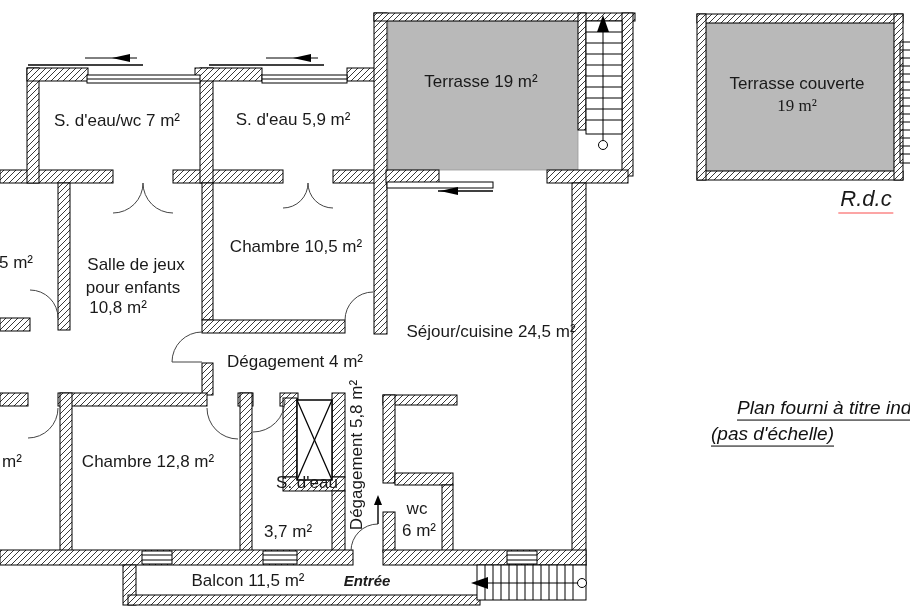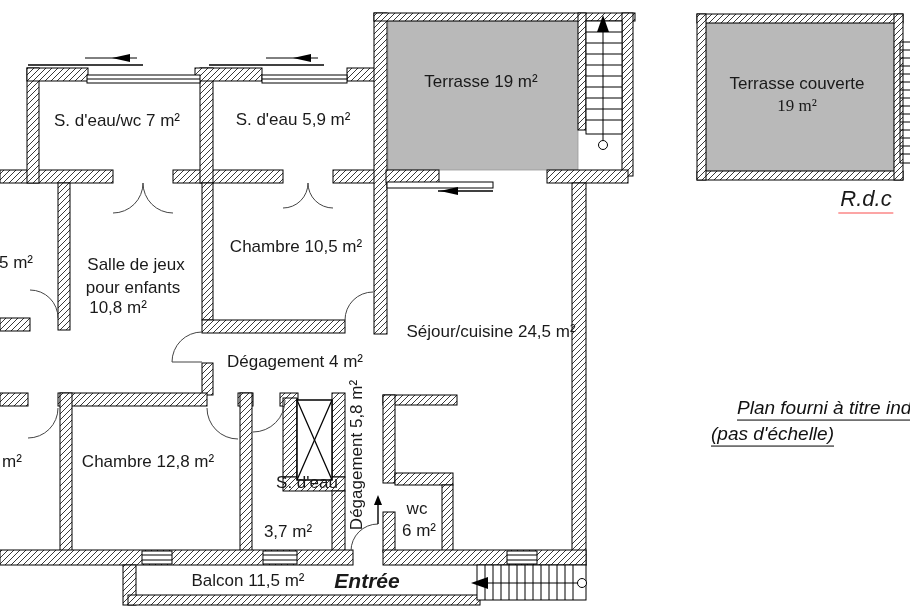--- a/index.html
+++ b/index.html
@@ -220,16 +220,16 @@
 <div class="lbl" style="left:478px;top:331px;margin-left:13px;">Séjour/cuisine 24,5 m²</div>
 <div class="lbl" style="left:295px;top:361px;">Dégagement 4 m²</div>
 <div class="lbl lbl-vert" style="left:356px;top:455px;">Dégagement 5,8 m²</div>
 <div class="lbl" style="left:148px;top:461px;">Chambre 12,8 m²</div>
 <div class="lbl" style="left:12px;top:461px;">m²</div>
 <div class="lbl" style="left:286px;top:482px;margin-left:21px;">S. d'eau</div>
 <div class="lbl" style="left:288px;top:531px;">3,7 m²</div>
 <div class="lbl" style="left:417px;top:508px;">wc</div>
 <div class="lbl" style="left:419px;top:530px;">6 m²</div>
 <div class="lbl" style="left:248px;top:580px;">Balcon 11,5 m²</div>
-<div class="lbl lbl-bold-italic" style="left:367px;top:580px;font-size:21px;">Entrée</div>
+<div class="lbl lbl-bold-italic" style="left:367px;top:580px;font-size:15px;">Entrée</div>
 
 <div class="note" style="left:737px;top:409px;">Plan fourni à titre indic</div>
 <div class="note" style="left:711px;top:435px;">(pas d'échelle)</div>
 
 </body></html>

